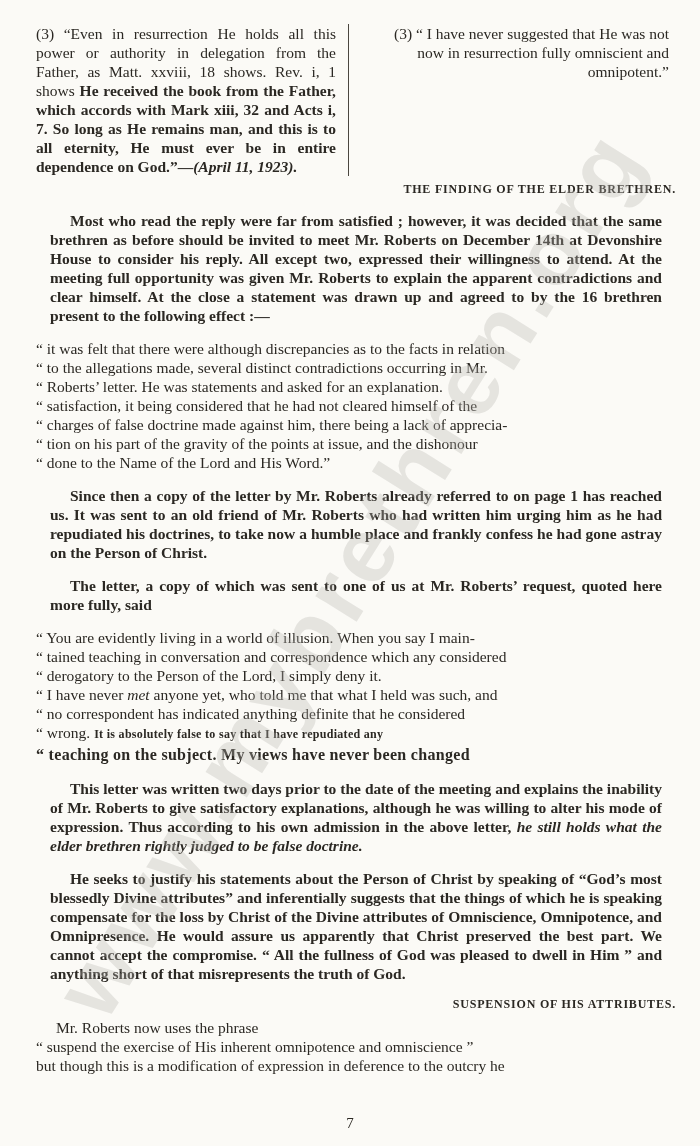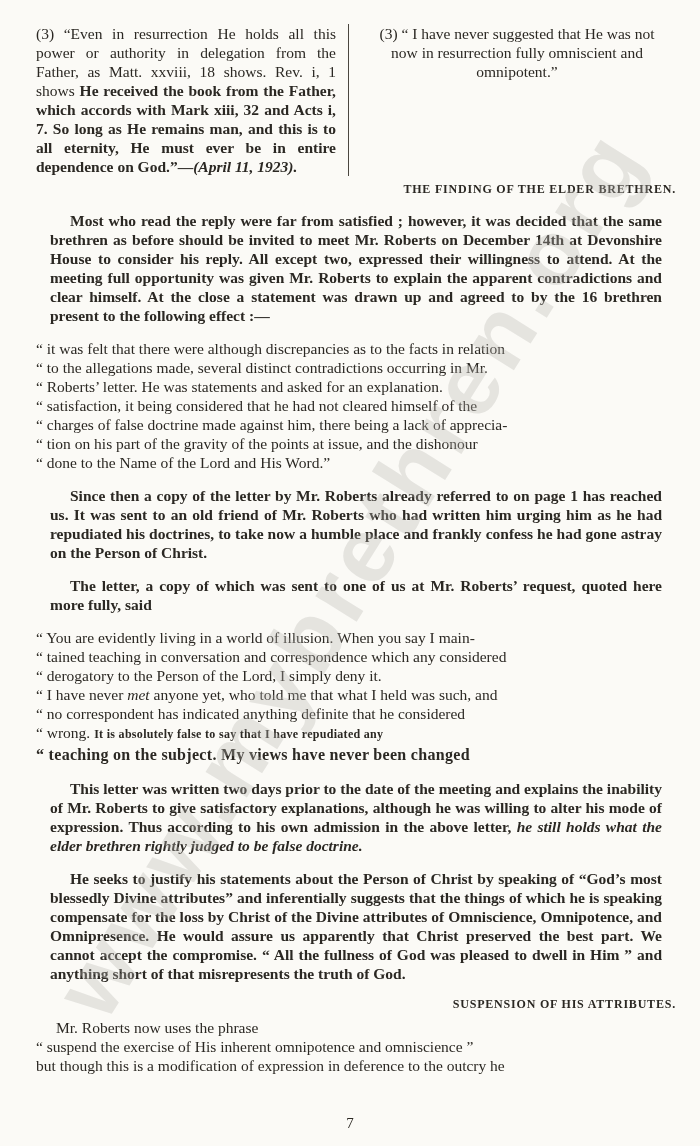--- a/index.html
+++ b/index.html
@@ -37,21 +37,21 @@
     border-right:1px solid #4a463f;
     text-align:justify;
     font-size:15.5px;
     line-height:19px;
   }
   .col-right{
     width:304px;
     padding-left:16px;
     font-size:15.5px;
     line-height:19px;
-    text-align:center;
+    text-align:right;
   }
   .bold{font-weight:bold;}
   .italic{font-style:italic;}
   .bold-italic{font-weight:bold;font-style:italic;}
   h2.heading{
     text-align:right;
     font-size:12px;
     font-weight:bold;
     letter-spacing:0.8px;
     margin:0 0 6px 0;

